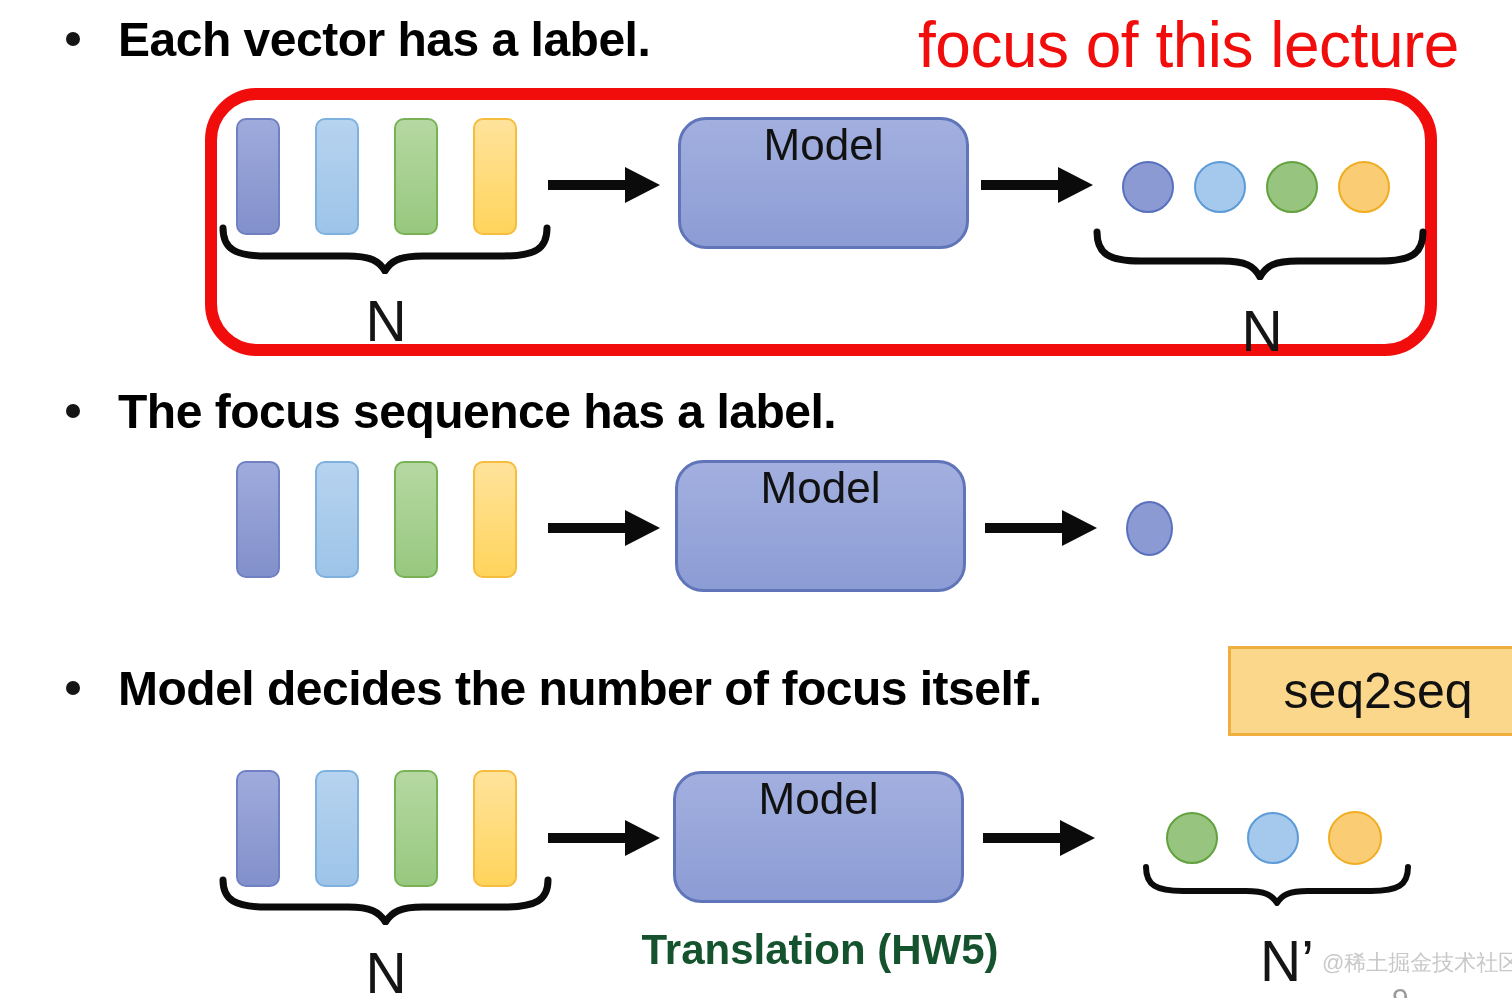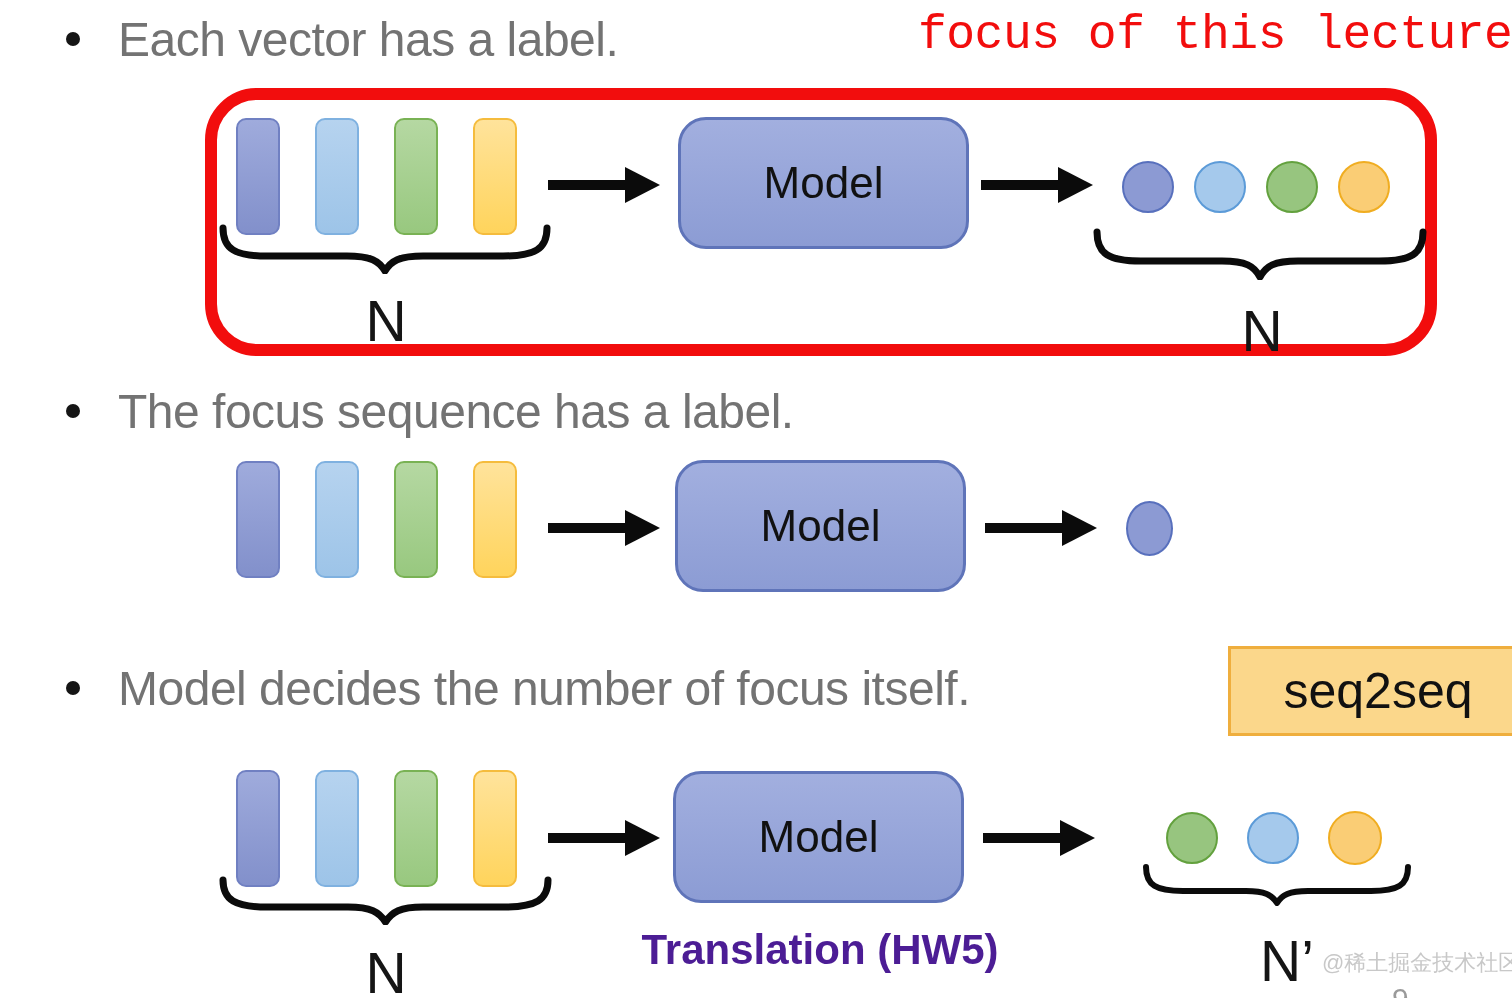--- a/index.html
+++ b/index.html
@@ -13,27 +13,27 @@
   .abs{position:absolute;}
 
   
   .bullet{position:absolute;display:flex;align-items:flex-start;}
   .bullet .dot{
     width:14px;height:14px;border-radius:50%;
     background:#151515;margin-top:26px;flex:0 0 auto;
   }
   .bullet .btext{
     margin-left:38px;
-    font-size:48px;color:#737373;line-height:1.4;
-    white-space:nowrap;letter-spacing:-0.5px;
+    font-size:48px;color:#000000;line-height:1.4;
+    white-space:nowrap;letter-spacing:-0.5px;font-weight:bold;
   }
 
   .focus-note{
     position:absolute;left:918px;top:8px;
-    font-size:48px;color:#F20D0D;white-space:nowrap;letter-spacing:-0.5px;font-family:Liberation Mono, monospace;
+    font-size:64px;color:#F20D0D;white-space:nowrap;letter-spacing:-0.5px;
   }
 
   .focus-box{
     position:absolute;left:205px;top:88px;width:1232px;height:268px;
     border:12px solid #F20D0D;border-radius:52px;box-sizing:border-box;
   }
 
   
   .vecs{position:absolute;display:flex;gap:35px;}
   .bar{
@@ -54,37 +54,37 @@
   .c-purple{background:#8C9AD3;border-color:#5870BD;}
   .c-blue  {background:#A5C9EC;border-color:#5C9BD8;}
   .c-green {background:#97C57F;border-color:#63A13E;}
   .c-yellow{background:#FACD75;border-color:#F0AD21;}
 
   
   .model{
     position:absolute;width:291px;height:132px;
     background:linear-gradient(#A2AFDF,#8C9CD4);
     border:3px solid #5F74B9;border-radius:28px;box-sizing:border-box;
-    display:flex;align-items:center;justify-content:center;
+    display:flex;justify-content:center;
   }
   .model span{font-size:44px;color:#111;}
 
   .arrow{position:absolute;fill:#0b0b0b;}
 
   .brace{position:absolute;}
   .brace path{fill:none;stroke:#0b0b0b;stroke-linecap:round;stroke-linejoin:round;}
 
   .nlabel{
     position:absolute;width:160px;text-align:center;
     font-size:57px;color:#151515;white-space:nowrap;
   }
 
   .translation{
     position:absolute;left:600px;top:926px;width:440px;text-align:center;
-    font-size:42px;font-weight:bold;color:#4c1d95;white-space:nowrap;
+    font-size:42px;font-weight:bold;color:#14532d;white-space:nowrap;
   }
 
   .seq2seq{
     position:absolute;left:1228px;top:646px;width:300px;height:90px;
     background:#FBD78B;border:3px solid #EFAE3D;box-sizing:border-box;
     display:flex;align-items:center;justify-content:center;
     font-size:50px;color:#111;
   }
 
   .watermark{

